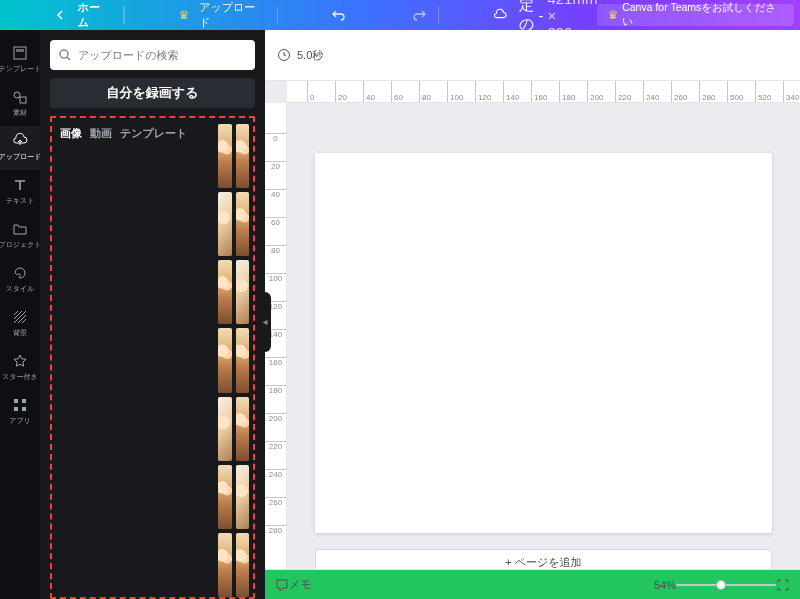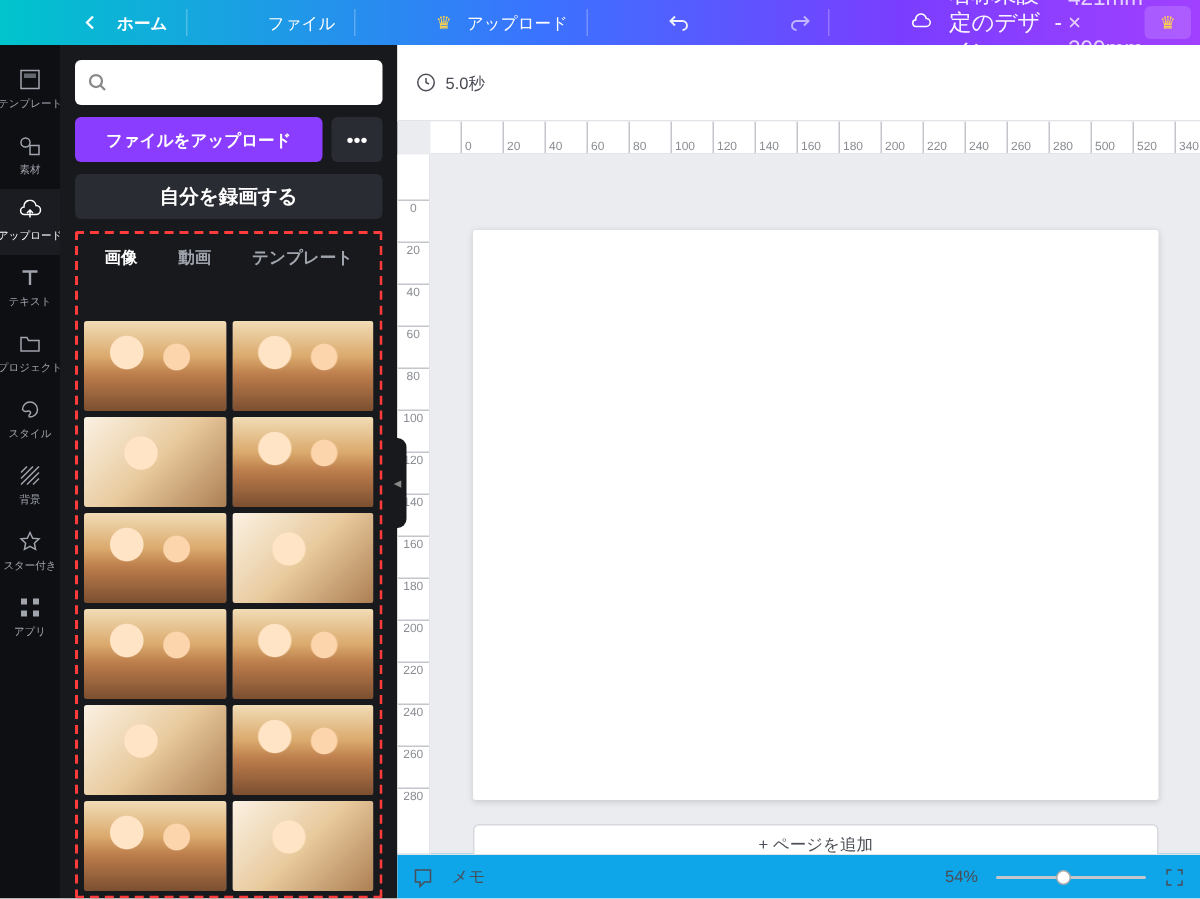--- a/index.html
+++ b/index.html
@@ -28,21 +28,21 @@
 
   
   .panel { width: 225px; background: #18191d; display:flex; flex-direction:column; padding: 10px 10px 0; gap:8px; position:relative; }
   .search { display:flex; align-items:center; background:#fff; border-radius:4px; height:30px; padding:0 8px; gap:6px; }
   .search input { border:none; outline:none; flex:1; font-size:11px; background:transparent; }
   .btnrow { display:flex; gap:6px; }
   .btn-upload { flex:1; height:30px; background:#8b3dff; color:#fff; border:none; border-radius:4px; font-size:11px; font-weight:600; cursor:pointer; }
   .btn-more { width:34px; height:30px; background:#2a2c33; border:none; border-radius:4px; color:#fff; cursor:pointer; display:flex; align-items:center; justify-content:center; }
   .btn-record { height:30px; background:#2a2c33; color:#fff; border:none; border-radius:4px; font-size:13px; font-weight:600; cursor:pointer; }
 
-  .tabs-wrap { border:2px dashed #ff3b3b; border-radius:2px; padding:6px 4px 0; display:flex; flex-direction:column; flex:1; min-height:0;gap:27px; }
+  .tabs-wrap { border:2px dashed #ff3b3b; border-radius:2px; padding:6px 4px 0; display:flex; flex-direction:row; flex:1; min-height:0;gap:27px; }
   .tabs { display:flex; justify-content:space-around; padding-bottom:6px; }
   .tab { font-size:11px; color:#a0a4ad; cursor:pointer; padding:2px 4px;font-weight:bold; }
   .tab.active { color:#fff; font-weight:600; }
   .grid { flex:1; overflow:hidden; display:grid; grid-template-columns:1fr 1fr; gap:4px; }
   .thumb { background:#555; border-radius:2px; min-height:60px; position:relative; overflow:hidden; }
   .thumb::after{ content:""; position:absolute; inset:0; background:
      radial-gradient(circle at 30% 35%, #f7d9b8 14%, transparent 15%),
      radial-gradient(circle at 65% 40%, #f4caa0 12%, transparent 13%),
      linear-gradient(180deg,#e8d2a8 0%, #d4a060 40%, #b97642 60%, #7a4a2a 100%);
      filter: saturate(.9) brightness(1.05);
@@ -59,43 +59,40 @@
   .ruler-h { height:22px; background:#fff; border-bottom:1px solid #e3e4e8; position:relative; margin-left:22px; overflow:hidden; }
   .ruler-h .tick { position:absolute; top:0; height:100%; border-left:1px solid #c4c6cc; font-size:8px; color:#8a8d93; padding-left:2px; display:flex; align-items:flex-end; }
   .stage-row { flex:1; display:flex; min-height:0; }
   .ruler-v { width:22px; background:#fff; border-right:1px solid #e3e4e8; position:relative; overflow:hidden; }
   .ruler-v .tick { position:absolute; left:0; width:100%; border-top:1px solid #c4c6cc; font-size:8px; color:#8a8d93; text-align:center; }
   .stage { flex:1; overflow:auto; position:relative; padding:50px 28px 20px;text-align:right; }
   .page { width:100%; height:380px; background:#fff; box-shadow:0 1px 4px rgba(0,0,0,.15); border-radius:2px; }
   .addpage { margin:16px auto 0; width:100%; max-width:460px; height:26px; border:1px solid #d7d9de; background:#fff; border-radius:4px; font-size:11px; color:#4a4d55; display:flex; align-items:center; justify-content:center; cursor:pointer; }
   .handle { margin:8px auto 0; width:40px; height:12px; border:1px solid #d7d9de; border-bottom:none; border-radius:8px 8px 0 0; background:#fff; }
 
-  .bottombar { height:30px; background:#0ea5e9; border-top:1px solid #e3e4e8; display:flex; align-items:center; padding:0 10px; font-size:11px; color:#4a4d55; gap:12px; }
+  .bottombar { height:30px; background:#22c55e; border-top:1px solid #e3e4e8; display:flex; align-items:center; padding:0 10px; font-size:11px; color:#4a4d55; gap:0; }
   .bottombar .spacer { flex:1; }
   .zoom-track { width:100px; height:2px; background:#c4c6cc; position:relative; border-radius:2px; }
   .zoom-thumb { position:absolute; top:-4px; width:10px; height:10px; border-radius:50%; background:#fff; border:1px solid #aaa; }
 
   svg { display:block; }
 </style>
 </head>
 <body>
 
 <div class="topbar">
   <div class="tb-item tb-home">
     <span class="tb-icon">
       <svg width="10" height="10" viewBox="0 0 10 10">
           <path d="M6 1 2 5l4 4" stroke="#fff" stroke-width="1.5" fill="none"></path>
         </svg>
     </span>
     <span>ホーム</span>
   </div>
   <div class="tb-sep"></div>
-  <div class="tb-item">
-    <span>ファイル</span>
-  </div>
   <div class="tb-sep"></div>
   <div class="tb-item">
     <span class="crown">♛</span>
     <span>アップロード</span>
   </div>
   <div class="tb-sep"></div>
   <div class="tb-item">
     <span class="tb-icon">
       <svg width="14" height="14" viewBox="0 0 14 14">
           <path d="M4 3 1 6l3 3M1 6h8a3 3 0 0 1 0 6" stroke="#fff" stroke-width="1.3" fill="none" opacity=".9"></path>
@@ -117,20 +114,21 @@
         </svg>
     </span>
   </div>
   <div class="tb-center">
     <span>名称未設定のデザイン</span>
     <span>-</span>
     <span class="tb-dims">421mm × 299mm</span>
   </div>
   <div class="tb-teams">
     <span class="crown">♛</span>
+    <span>Canva for Teamsをお試しください</span>
   </div>
 </div>
 
 <div class="main">
 
   <div class="rail">
     <div class="rail-item">
       <span class="rail-ico">
           <svg width="16" height="16" viewBox="0 0 16 16">
             <rect x="2" y="2" width="12" height="12" stroke="currentColor" fill="none"></rect>
@@ -210,26 +208,21 @@
   </div>
 
   <div class="panel">
     <div class="search">
       <span>
         <svg width="14" height="14" viewBox="0 0 14 14">
             <circle cx="6" cy="6" r="4" stroke="#888" fill="none" stroke-width="1.5"></circle>
             <path d="m9 9 3 3" stroke="#888" stroke-width="1.5"></path>
           </svg>
       </span>
-    </div>
-    <div class="btnrow">
-      <button class="btn-upload">ファイルをアップロード</button>
-      <button class="btn-more">
-          <span>•••</span>
-        </button>
+      <input placeholder="アップロードの検索" style="">
     </div>
     <button class="btn-record">自分を録画する</button>
 
     <div class="tabs-wrap">
       <div class="tabs">
         <span class="tab active">画像</span>
         <span class="tab">動画</span>
         <span class="tab">テンプレート</span>
       </div>
       <div class="grid">

